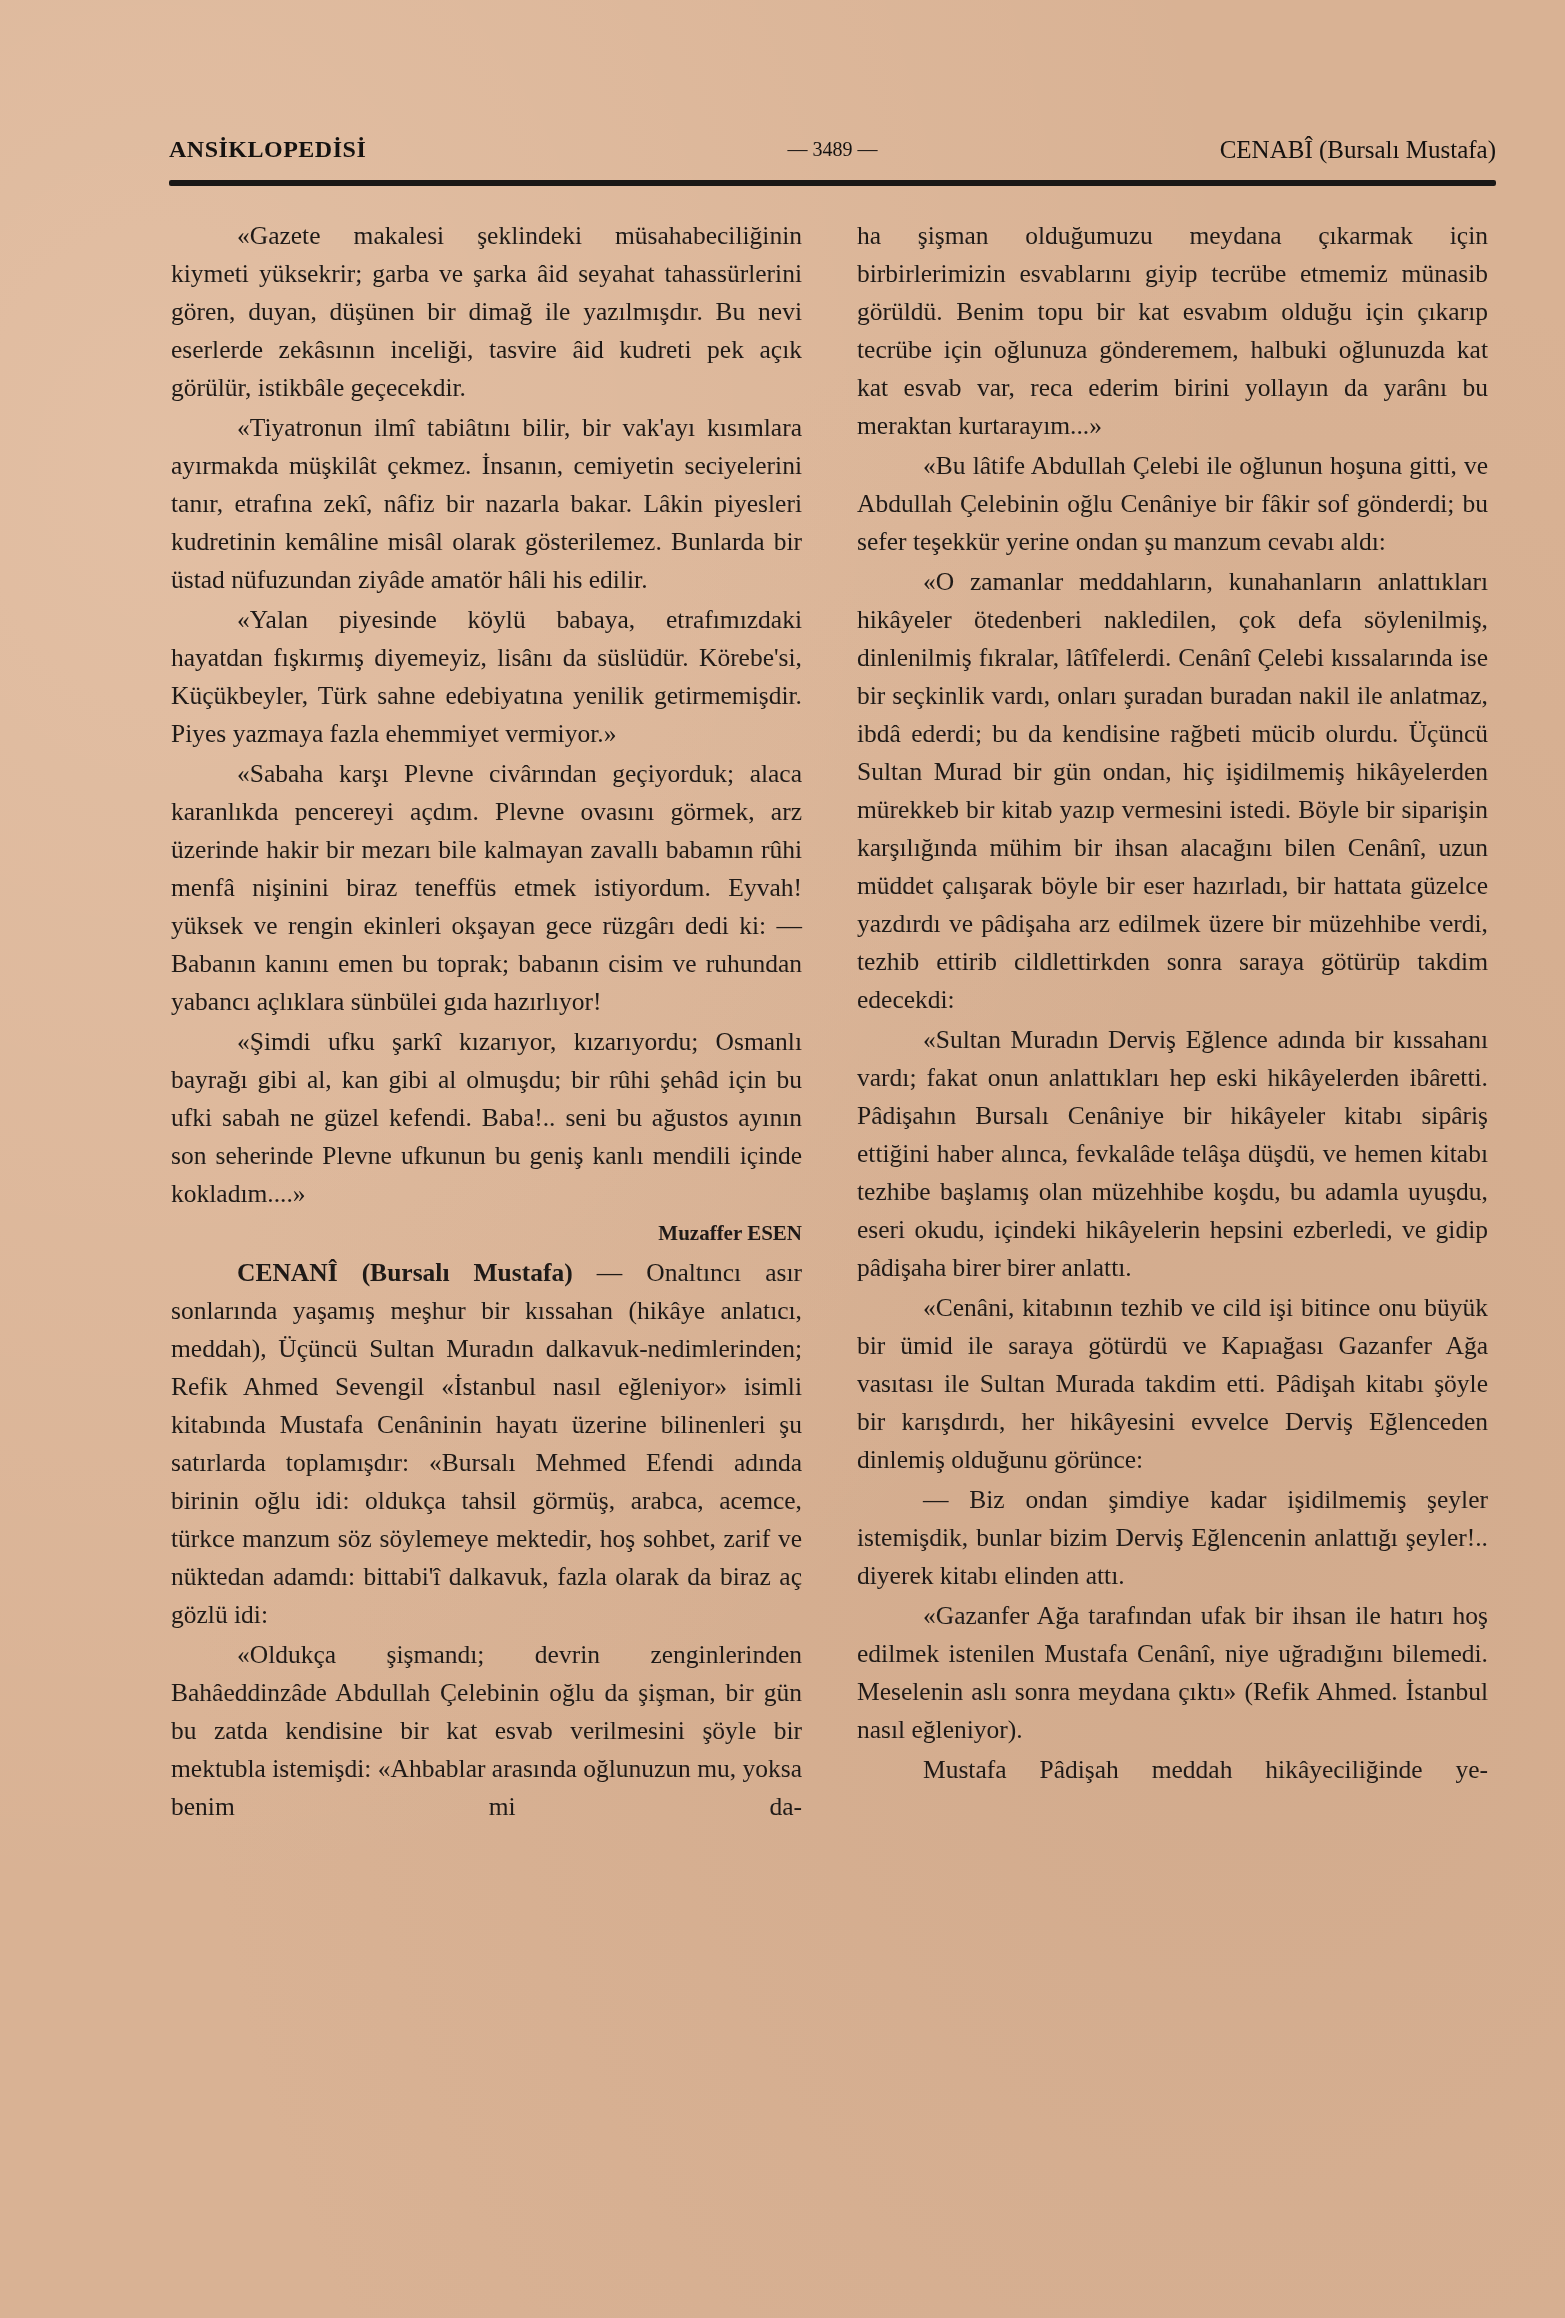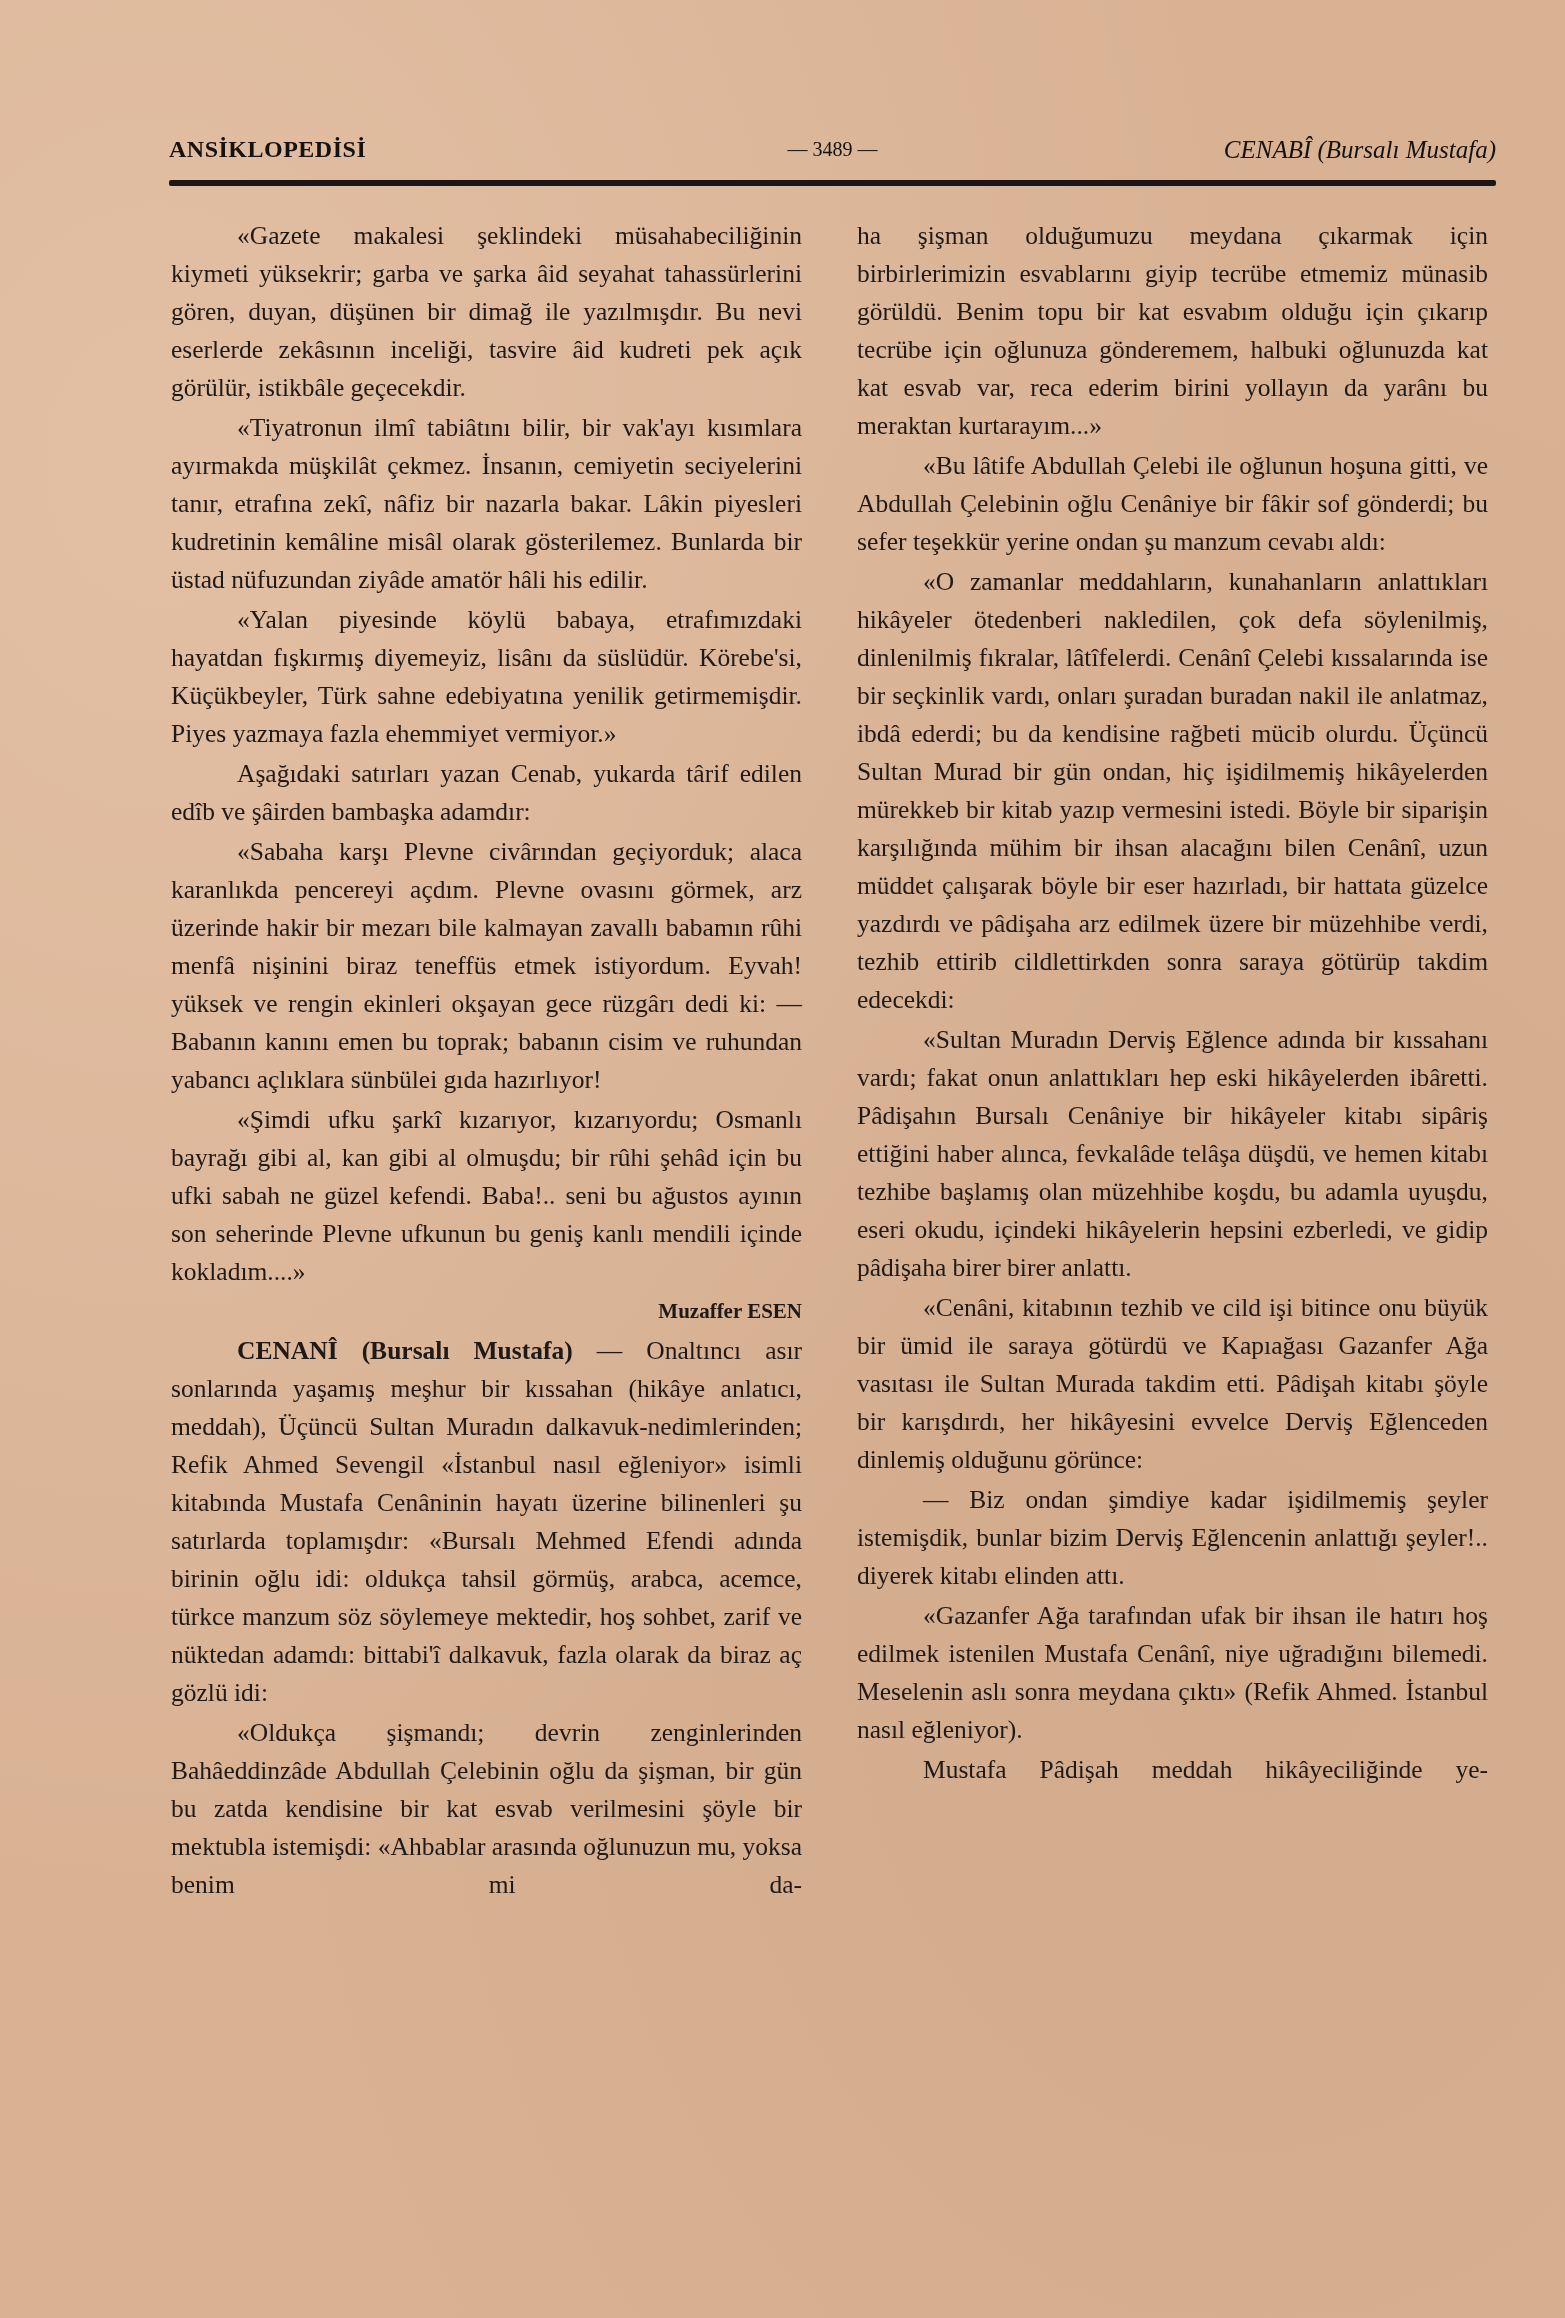--- a/index.html
+++ b/index.html
@@ -15,21 +15,21 @@
   }
   .page { position: absolute; left: 0; top: 0; width: 1565px; height: 2276px; }
   .header {
     position: absolute; left: 169px; top: 131px; width: 1327px; height: 42px;
   }
   .hdr-left, .hdr-center, .hdr-right {
     position: absolute; top: 3.2px; font-size: 26px; line-height: 31.5px; color: #151210;
   }
   .hdr-left { left: 0; font-weight: bold; letter-spacing: 0.5px; font-size: 24px; }
   .hdr-center { left: 0; width: 100%; text-align: center; font-size: 20px; }
-  .hdr-right { right: 0; font-size: 25px; font-style: italic; }
+  .hdr-right { right: 0; font-size: 25px; }
   .rule {
     position: absolute; left: 169px; top: 180px; width: 1327px; height: 6.3px;
     background: #1a1816; border-radius: 2.1px;
   }
   .col {
     position: absolute; top: 215px; width: 635px;
     font-size: 25.5px; line-height: 38px; text-align: justify;
   }
   .col-left { left: 169px; }
   .col-right { left: 855px; }
@@ -50,21 +50,20 @@
     <div class="hdr-left">ANSİKLOPEDİSİ</div>
     <div class="hdr-center">— 3489 —</div>
     <div class="hdr-right">CENABÎ (Bursalı Mustafa)</div>
   </div>
   <div class="rule"></div>
 
   <div class="col col-left">
     <p>«Gazete makalesi şeklindeki müsahabeciliğinin kiymeti yüksekrir; garba ve şarka âid seyahat tahassürlerini gören, duyan, düşünen bir dimağ ile yazılmışdır. Bu nevi eserlerde zekâsının inceliği, tasvire âid kudreti pek açık görülür, istikbâle geçecekdir.</p>
     <p>«Tiyatronun ilmî tabiâtını bilir, bir vak'ayı kısımlara ayırmakda müşkilât çekmez. İnsanın, cemiyetin seciyelerini tanır, etrafına zekî, nâfiz bir nazarla bakar. Lâkin piyesleri kudretinin kemâline misâl olarak gösterilemez. Bunlarda bir üstad nüfuzundan ziyâde amatör hâli his edilir.</p>
     <p>«Yalan piyesinde köylü babaya, etrafımızdaki hayatdan fışkırmış diyemeyiz, lisânı da süslüdür. Körebe'si, Küçükbeyler, Türk sahne edebiyatına yenilik getirmemişdir. Piyes yazmaya fazla ehemmiyet vermiyor.»</p>
-    <p>Aşağıdaki satırları yazan Cenab, yukarda târif edilen edîb ve şâirden bambaşka adamdır:</p>
     <p>«Sabaha karşı Plevne civârından geçiyorduk; alaca karanlıkda pencereyi açdım. Plevne ovasını görmek, arz üzerinde hakir bir mezarı bile kalmayan zavallı babamın rûhi menfâ nişinini biraz teneffüs etmek istiyordum. Eyvah! yüksek ve rengin ekinleri okşayan gece rüzgârı dedi ki: — Babanın kanını emen bu toprak; babanın cisim ve ruhundan yabancı açlıklara sünbülei gıda hazırlıyor!</p>
     <p>«Şimdi ufku şarkî kızarıyor, kızarıyordu; Osmanlı bayrağı gibi al, kan gibi al olmuşdu; bir rûhi şehâd için bu ufki sabah ne güzel kefendi. Baba!.. seni bu ağustos ayının son seherinde Plevne ufkunun bu geniş kanlı mendili içinde kokladım....»</p>
     <p class="signature">Muzaffer ESEN</p>
     <p><span class="entry-title">CENANÎ (Bursalı Mustafa)</span><span> — Onaltıncı asır sonlarında yaşamış meşhur bir kıssahan (hikâye anlatıcı, meddah), Üçüncü Sultan Muradın dalkavuk-nedimlerinden; Refik Ahmed Sevengil «İstanbul nasıl eğleniyor» isimli kitabında Mustafa Cenâninin hayatı üzerine bilinenleri şu satırlarda toplamışdır: «Bursalı Mehmed Efendi adında birinin oğlu idi: oldukça tahsil görmüş, arabca, acemce, türkce manzum söz söylemeye mektedir, hoş sohbet, zarif ve nüktedan adamdı: bittabi'î dalkavuk, fazla olarak da biraz aç gözlü idi:</span></p>
     <p class="last-line">«Oldukça şişmandı; devrin zenginlerinden Bahâeddinzâde Abdullah Çelebinin oğlu da şişman, bir gün bu zatda kendisine bir kat esvab verilmesini şöyle bir mektubla istemişdi: «Ahbablar arasında oğlunuzun mu, yoksa benim mi da-</p>
   </div>
 
   <div class="col col-right">
     <p class="cont">ha şişman olduğumuzu meydana çıkarmak için birbirlerimizin esvablarını giyip tecrübe etmemiz münasib görüldü. Benim topu bir kat esvabım olduğu için çıkarıp tecrübe için oğlunuza gönderemem, halbuki oğlunuzda kat kat esvab var, reca ederim birini yollayın da yarânı bu meraktan kurtarayım...»</p>
     <p>«Bu lâtife Abdullah Çelebi ile oğlunun hoşuna gitti, ve Abdullah Çelebinin oğlu Cenâniye bir fâkir sof gönderdi; bu sefer teşekkür yerine ondan şu manzum cevabı aldı:</p>

